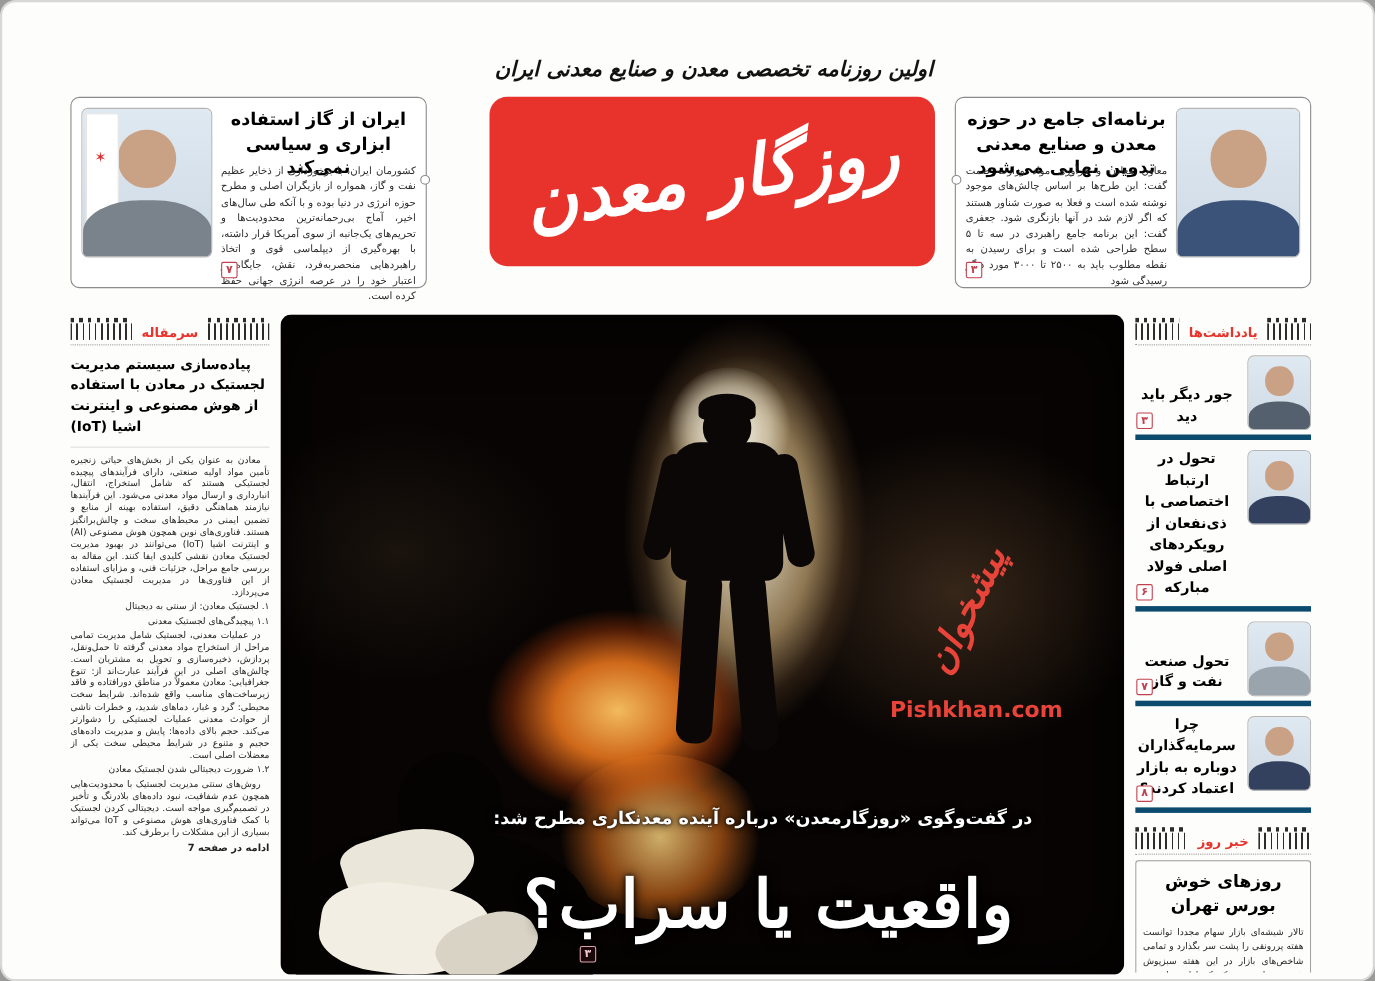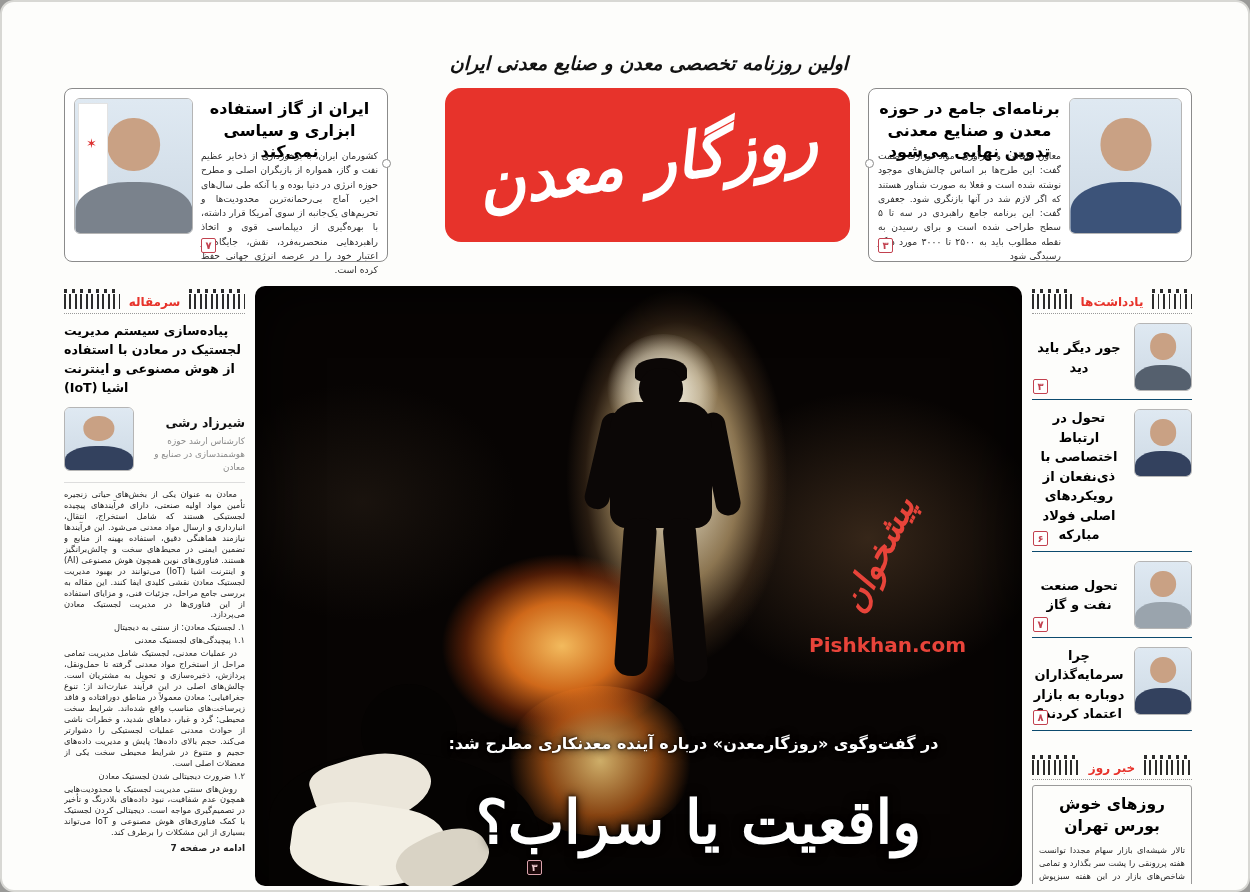--- a/index.html
+++ b/index.html
@@ -123,22 +123,22 @@
   .kicker{left:150px;right:40px;top:448px;text-align:center;color:#fff;font-weight:bold;font-size:16px;
           direction:rtl;text-shadow:0 0 8px rgba(0,0,0,.95), 0 0 3px #000;}
   .headline{left:150px;right:30px;top:482px;text-align:center;color:#fff;font-weight:bold;font-size:60px;
             direction:rtl;text-shadow:0 0 12px rgba(0,0,0,.95), 0 0 4px #000;font-family:"DejaVu Serif",serif;margin-top:19px;}
   .photo-badge{left:272px;top:574px;min-width:15px;height:15px;line-height:14px;text-align:center;
             border:1px solid #dba3ad;color:#ecc7cd;font-size:10px;font-weight:bold;border-radius:2px;
             background:rgba(45,12,16,.55);}
 
   
   #rightcol{position:absolute;left:1030px;top:286px;width:160px;bottom:6px;direction:rtl;overflow:hidden;}
-  .note{position:relative;border-bottom:1px solid #0c4a6e;padding:8px 66px 6px 0;min-height:86px;
-        display:flex;align-items:center;}
+  .note{position:relative;border-bottom:5px solid #0c4a6e;padding:8px 66px 6px 0;min-height:86px;
+        display:flex;align-items:flex-end;}
   .note .photo-frame{position:absolute;right:0;top:9px;width:58px;height:68px;}
   .note-title{font-weight:bold;font-size:13px;line-height:1.5;text-align:center;color:#000;width:100%;}
   .note .badge{position:absolute;left:1px;bottom:5px;}
   .daily{margin-top:5px;border:1px solid #9a9a9a;border-radius:3px;padding:7px 6px 6px;position:relative;}
   .daily-title{font-weight:bold;font-size:15.5px;text-align:center;line-height:1.45;color:#000;}
   .daily-body{margin-top:7px;font-size:8.3px;line-height:1.55;text-align:justify;color:#1d1d1d;}
 </style>
 </head>
 <body>
 
@@ -170,29 +170,20 @@
   </div>
 
 
   <div id="editorial">
     <div class="sec-header">
       <span class="bars"></span>
       <span class="sec-label">سرمقاله</span>
       <span class="bars"></span>
     </div>
     <div class="ed-title">پیاده‌سازی سیستم مدیریت لجستیک در معادن با استفاده از هوش مصنوعی و اینترنت اشیا (IoT)</div>
-    <div class="author">
-      <div class="photo-frame">
-        <div class="person suit-navy"></div>
-      </div>
-      <div class="a-info">
-        <div class="a-name">شیرزاد رشی</div>
-        <div class="a-role">کارشناس ارشد حوزه هوشمندسازی در صنایع و معادن</div>
-      </div>
-    </div>
     <div class="ed-body">
       <p class="lead">معادن به عنوان یکی از بخش‌های حیاتی زنجیره تأمین مواد اولیه صنعتی، دارای فرآیندهای پیچیده لجستیکی هستند که شامل استخراج، انتقال، انبارداری و ارسال مواد معدنی می‌شود. این فرآیندها نیازمند هماهنگی دقیق، استفاده بهینه از منابع و تضمین ایمنی در محیط‌های سخت و چالش‌برانگیز هستند. فناوری‌های نوین همچون هوش مصنوعی (AI) و اینترنت اشیا (IoT) می‌توانند در بهبود مدیریت لجستیک معادن نقشی کلیدی ایفا کنند. این مقاله به بررسی جامع مراحل، جزئیات فنی، و مزایای استفاده از این فناوری‌ها در مدیریت لجستیک معادن می‌پردازد.</p>
       <p>۱. لجستیک معادن: از سنتی به دیجیتال</p>
       <p>۱.۱ پیچیدگی‌های لجستیک معدنی</p>
       <p class="lead">در عملیات معدنی، لجستیک شامل مدیریت تمامی مراحل از استخراج مواد معدنی گرفته تا حمل‌ونقل، پردازش، ذخیره‌سازی و تحویل به مشتریان است. چالش‌های اصلی در این فرآیند عبارت‌اند از: تنوع جغرافیایی: معادن معمولاً در مناطق دورافتاده و فاقد زیرساخت‌های مناسب واقع شده‌اند. شرایط سخت محیطی: گرد و غبار، دماهای شدید، و خطرات ناشی از حوادث معدنی عملیات لجستیکی را دشوارتر می‌کند. حجم بالای داده‌ها: پایش و مدیریت داده‌های حجیم و متنوع در شرایط محیطی سخت یکی از معضلات اصلی است.</p>
       <p>۱.۲ ضرورت دیجیتالی شدن لجستیک معادن</p>
       <p class="lead">روش‌های سنتی مدیریت لجستیک با محدودیت‌هایی همچون عدم شفافیت، نبود داده‌های بلادرنگ و تأخیر در تصمیم‌گیری مواجه است. دیجیتالی کردن لجستیک با کمک فناوری‌های هوش مصنوعی و IoT می‌تواند بسیاری از این مشکلات را برطرف کند.</p>
       <div class="ed-continue">ادامه در صفحه 7</div>
     </div>
   </div>
@@ -249,21 +240,21 @@
       <span class="badge">۷</span>
     </div>
     <div class="note">
       <div class="note-title">چرا سرمایه‌گذاران دوباره به بازار اعتماد کردند؟</div>
       <div class="photo-frame">
           <div class="person suit-navy"></div>
         </div>
       <span class="badge">۸</span>
     </div>
 
-    <div class="sec-header" style="margin-top:23px;">
+    <div class="sec-header" style="margin-top:12px;">
       <span class="bars"></span>
       <span class="sec-label">خبر روز</span>
       <span class="bars"></span>
     </div>
     <div class="daily">
       <div class="daily-title">
         <div>روزهای خوش</div>
         <div>بورس تهران</div>
       </div>
       <div class="daily-body">تالار شیشه‌ای بازار سهام مجددا توانست هفته پررونقی را پشت سر بگذارد و تمامی شاخص‌های بازار در این هفته سبزپوش شدند. سهام خرد و کوچک بازار سهام پس از ماه‌ها کم‌لطفی مورد اقبال سرمایه‌گذاران قرار گرفت و با سبزپوشی همراه بود و در مقابل در برخی از روزها سهام شاخص‌ها در آستانه سرخ‌پوشی قرار گرفتند. در حال حاضر اعتماد و نقدینگی به یک سرعت نسبتا مشخص در حال وارد شدن به بازار سرمایه است و ادامه‌دار بودن این روند می‌تواند آینده این بازار را در مقایسه با سایر بازارهای موازی تضمین سازد. تالار شیشه‌ای معاملات در چهار سال گذشته با کمبود اعتماد و نقدینگی مواجه شد و به واسطه همین مولفه تا حدود زیادی نسبت به بازارهای موازی عقب ماند و اکنون زمان جبران شرایط رسیده است.</div>

